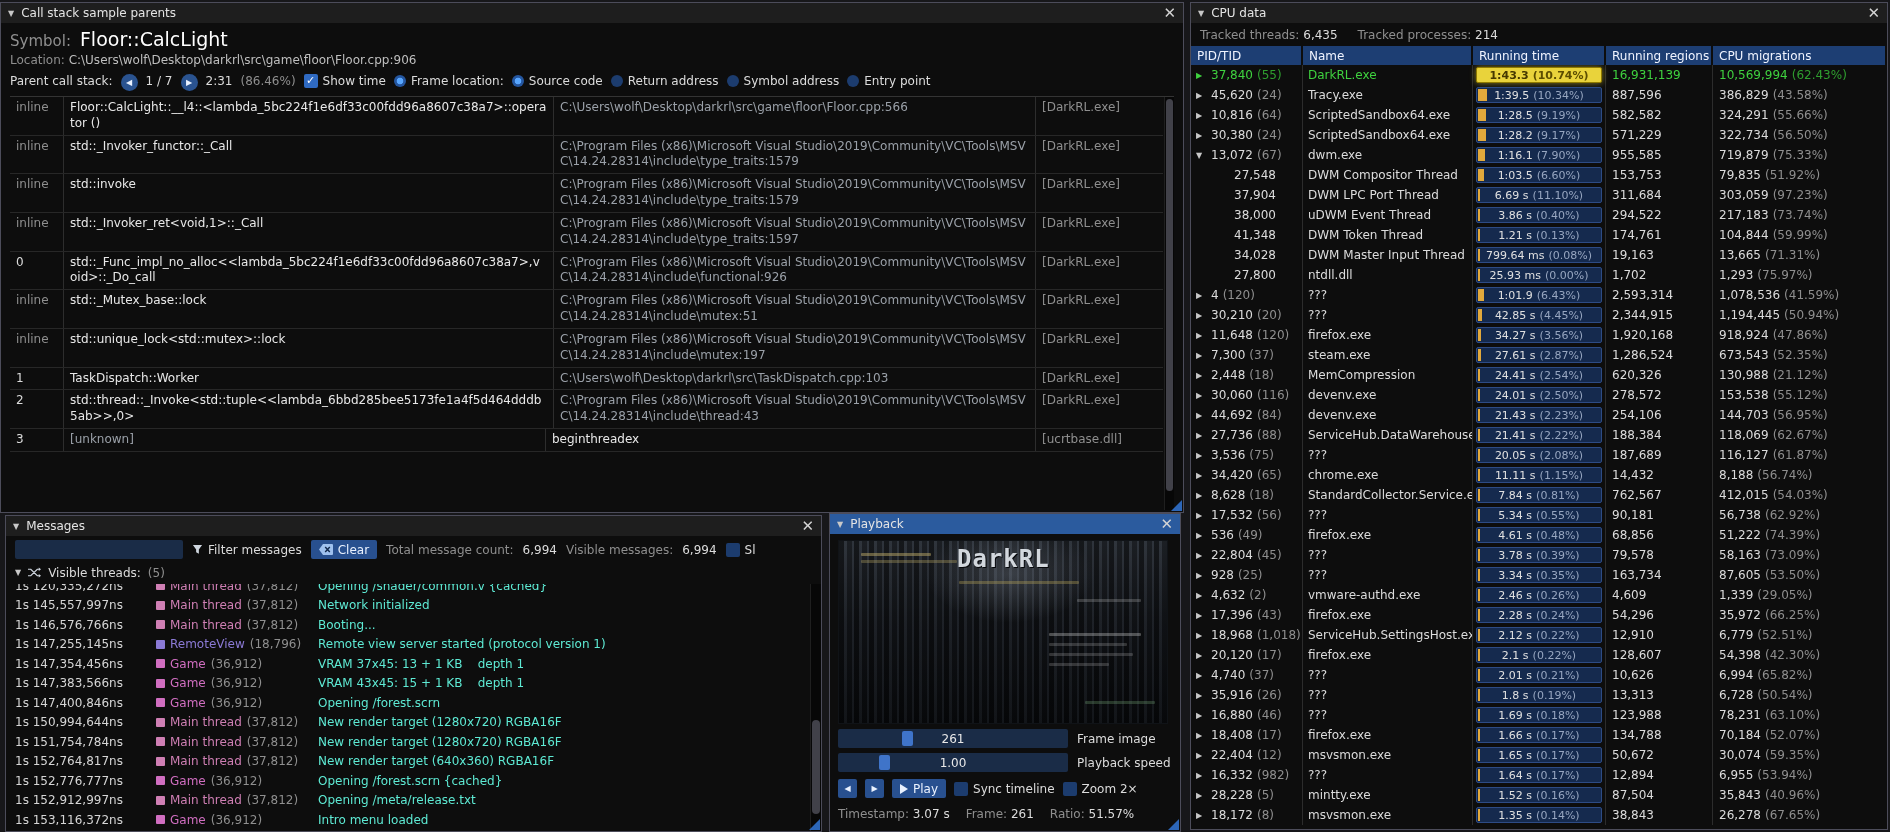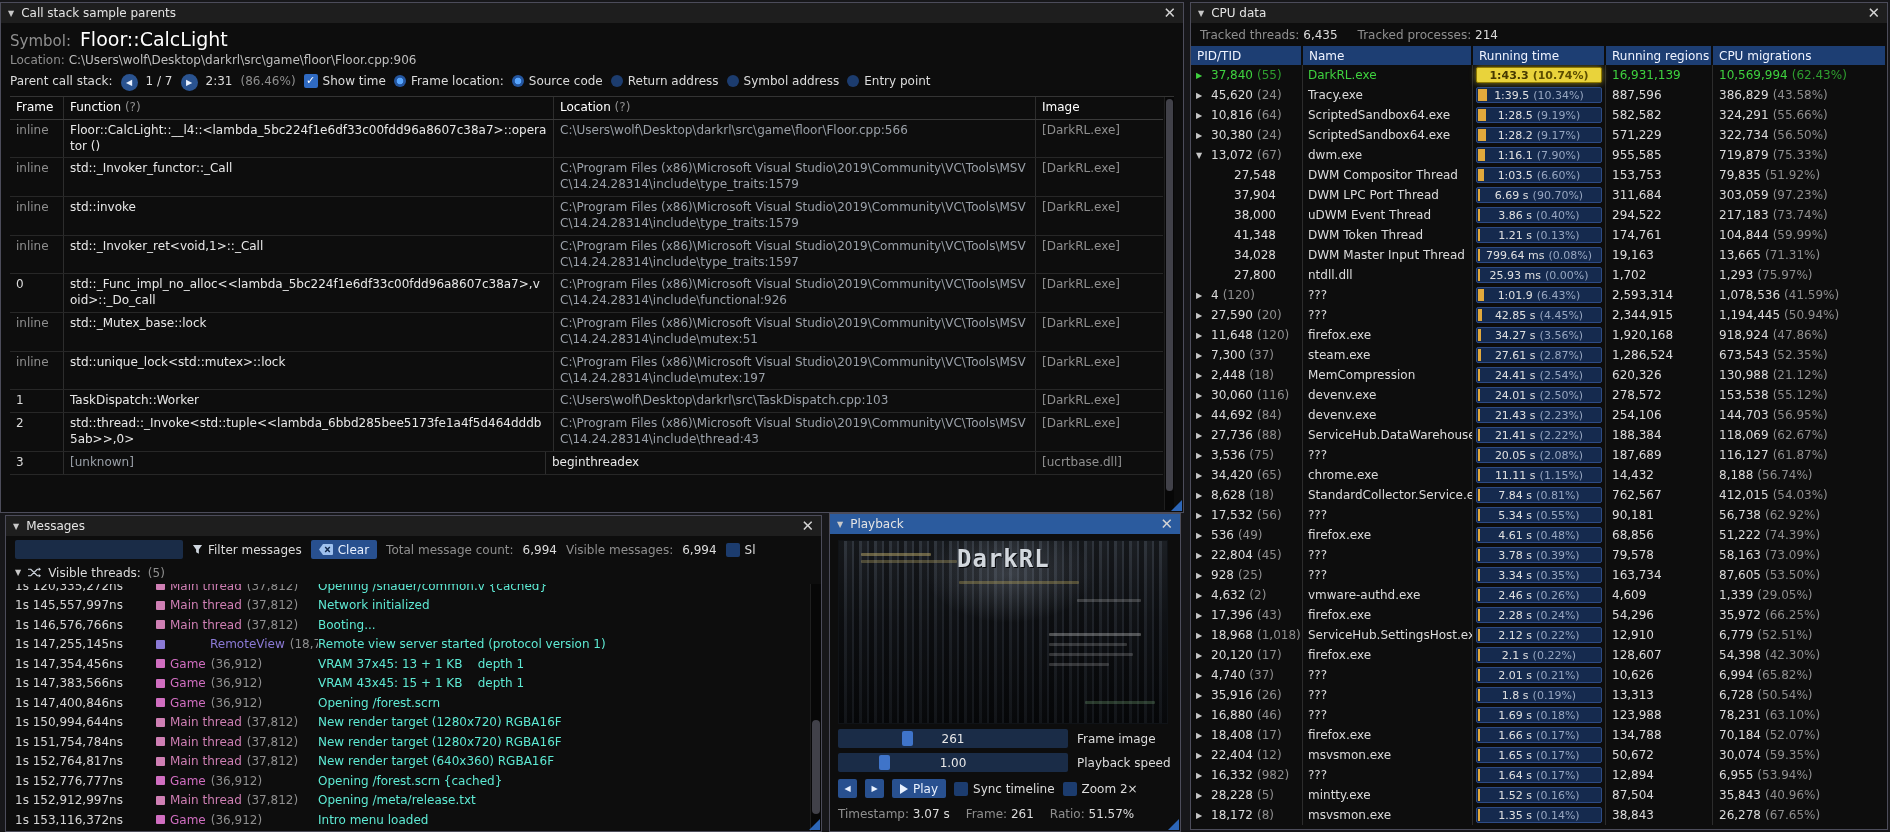--- a/index.html
+++ b/index.html
@@ -154,26 +154,20 @@
       <span class="radio"></span>
       <span>Symbol address</span>
     </span>
     <span class="ctl">
       <span class="radio"></span>
       <span>Entry point</span>
     </span>
   </div>
   <div class="cs-table">
     <div class="cs-rows">
-      <div class="cs-row cs-header">
-        <div class="cs-cell col-frame">Frame</div>
-        <div class="cs-cell col-func"><span>Function</span> <span class="dim">(?)</span></div>
-        <div class="cs-cell col-loc"><span>Location</span> <span class="dim">(?)</span></div>
-        <div class="cs-cell col-img" style="color:#fff">Image</div>
-      </div>
       <div>
           <div class="cs-row">
             <div class="cs-cell col-frame dim">inline</div>
             <div class="cs-cell col-func">Floor::CalcLight::__l4::&lt;lambda_5bc224f1e6df33c00fdd96a8607c38a7&gt;::operator ()</div>
             <div class="cs-cell col-loc">C:\Users\wolf\Desktop\darkrl\src\game\floor\Floor.cpp:566</div>
             <div class="cs-cell col-img">[DarkRL.exe]</div>
           </div>
           <div class="cs-row">
             <div class="cs-cell col-frame dim">inline</div>
             <div class="cs-cell col-func">std::_Invoker_functor::_Call</div>
@@ -302,21 +296,21 @@
             <span class="thread-sq" style="background: rgb(207, 127, 180);"></span>
             <span class="tname" style="color: rgb(207, 127, 180);">Main thread</span>
             <span class="dim ttid">(37,812)</span>
           </div>
           <div class="msg-text">Booting...</div>
         </div>
         <div class="msg-row">
           <div class="msg-time">1s 147,255,145ns</div>
           <div class="msg-thread">
             <span class="thread-sq" style="background: rgb(139, 122, 214);"></span>
-            <span class="tname" style="color: rgb(139, 122, 214); margin-left: 40px;">RemoteView</span>
+            <span class="tname" style="color: rgb(139, 122, 214);">RemoteView</span>
             <span class="dim ttid">(18,796)</span>
           </div>
           <div class="msg-text">Remote view server started (protocol version 1)</div>
         </div>
         <div class="msg-row">
           <div class="msg-time">1s 147,354,456ns</div>
           <div class="msg-thread">
             <span class="thread-sq" style="background: rgb(208, 110, 192);"></span>
             <span class="tname" style="color: rgb(208, 110, 192);">Game</span>
             <span class="dim ttid">(36,912)</span>
@@ -601,21 +595,21 @@
         <div class="cpu-row child">
           <div class="c-pid">
             <span class="expander"></span>
             <span class="pidv">37,904</span>
           </div>
           <div class="c-name">DWM LPC Port Thread</div>
           <div class="c-time">
             <div class="tcap">
               <span class="tick" style="width: 2px;"></span>
               <span>6.69 s</span>
-              <span class="cdim">(90.70%)</span>
+              <span class="cdim">(11.10%)</span>
             </div>
           </div>
           <div class="c-reg">311,684</div>
           <div class="c-mig">
             <span class="migv">303,059</span>
             <span class="dim">(97.23%)</span>
           </div>
         </div>
         <div class="cpu-row child">
           <div class="c-pid">
@@ -709,21 +703,21 @@
           </div>
           <div class="c-reg">2,593,314</div>
           <div class="c-mig">
             <span class="migv">1,078,536</span>
             <span class="dim">(41.59%)</span>
           </div>
         </div>
         <div class="cpu-row">
           <div class="c-pid">
             <span class="expander">▶</span>
-            <span class="pidv">27,590</span>
+            <span class="pidv">30,210</span>
             <span class="dim">(20)</span>
           </div>
           <div class="c-name">???</div>
           <div class="c-time">
             <div class="tcap">
               <span class="tick" style="width: 4px;"></span>
               <span>42.85 s</span>
               <span class="cdim">(4.45%)</span>
             </div>
           </div>

